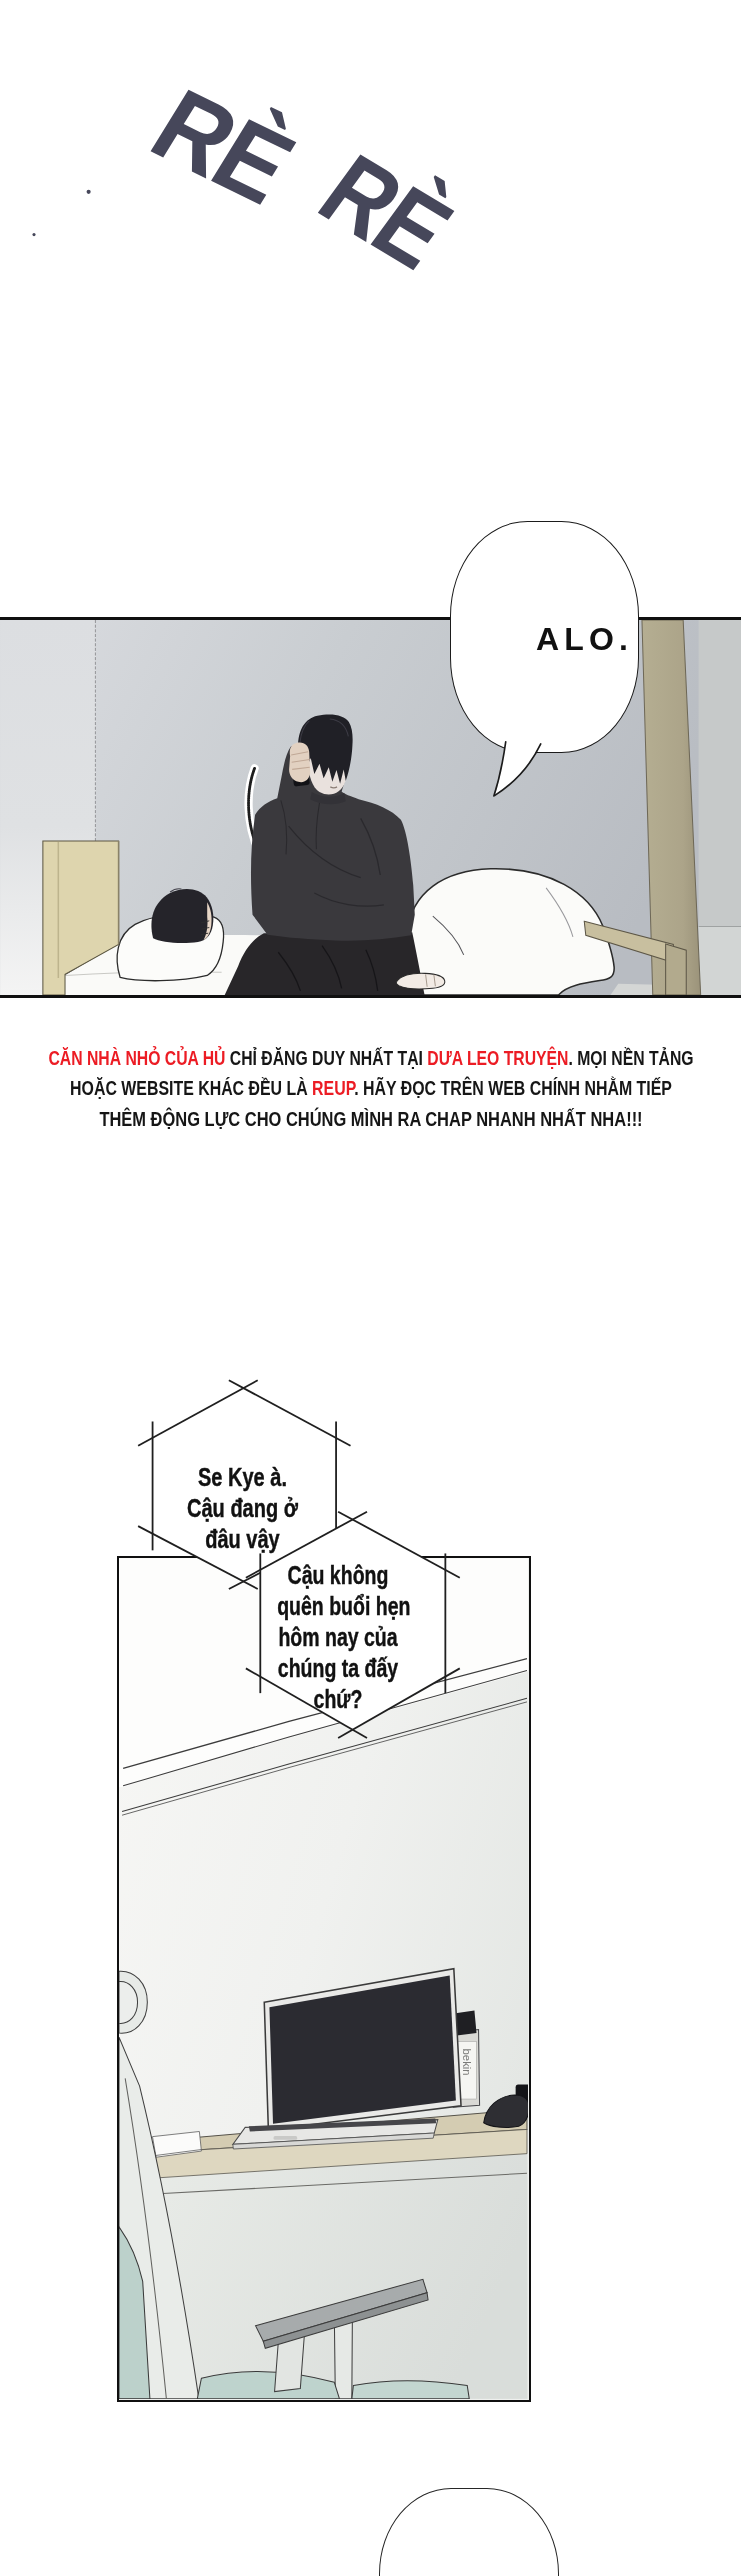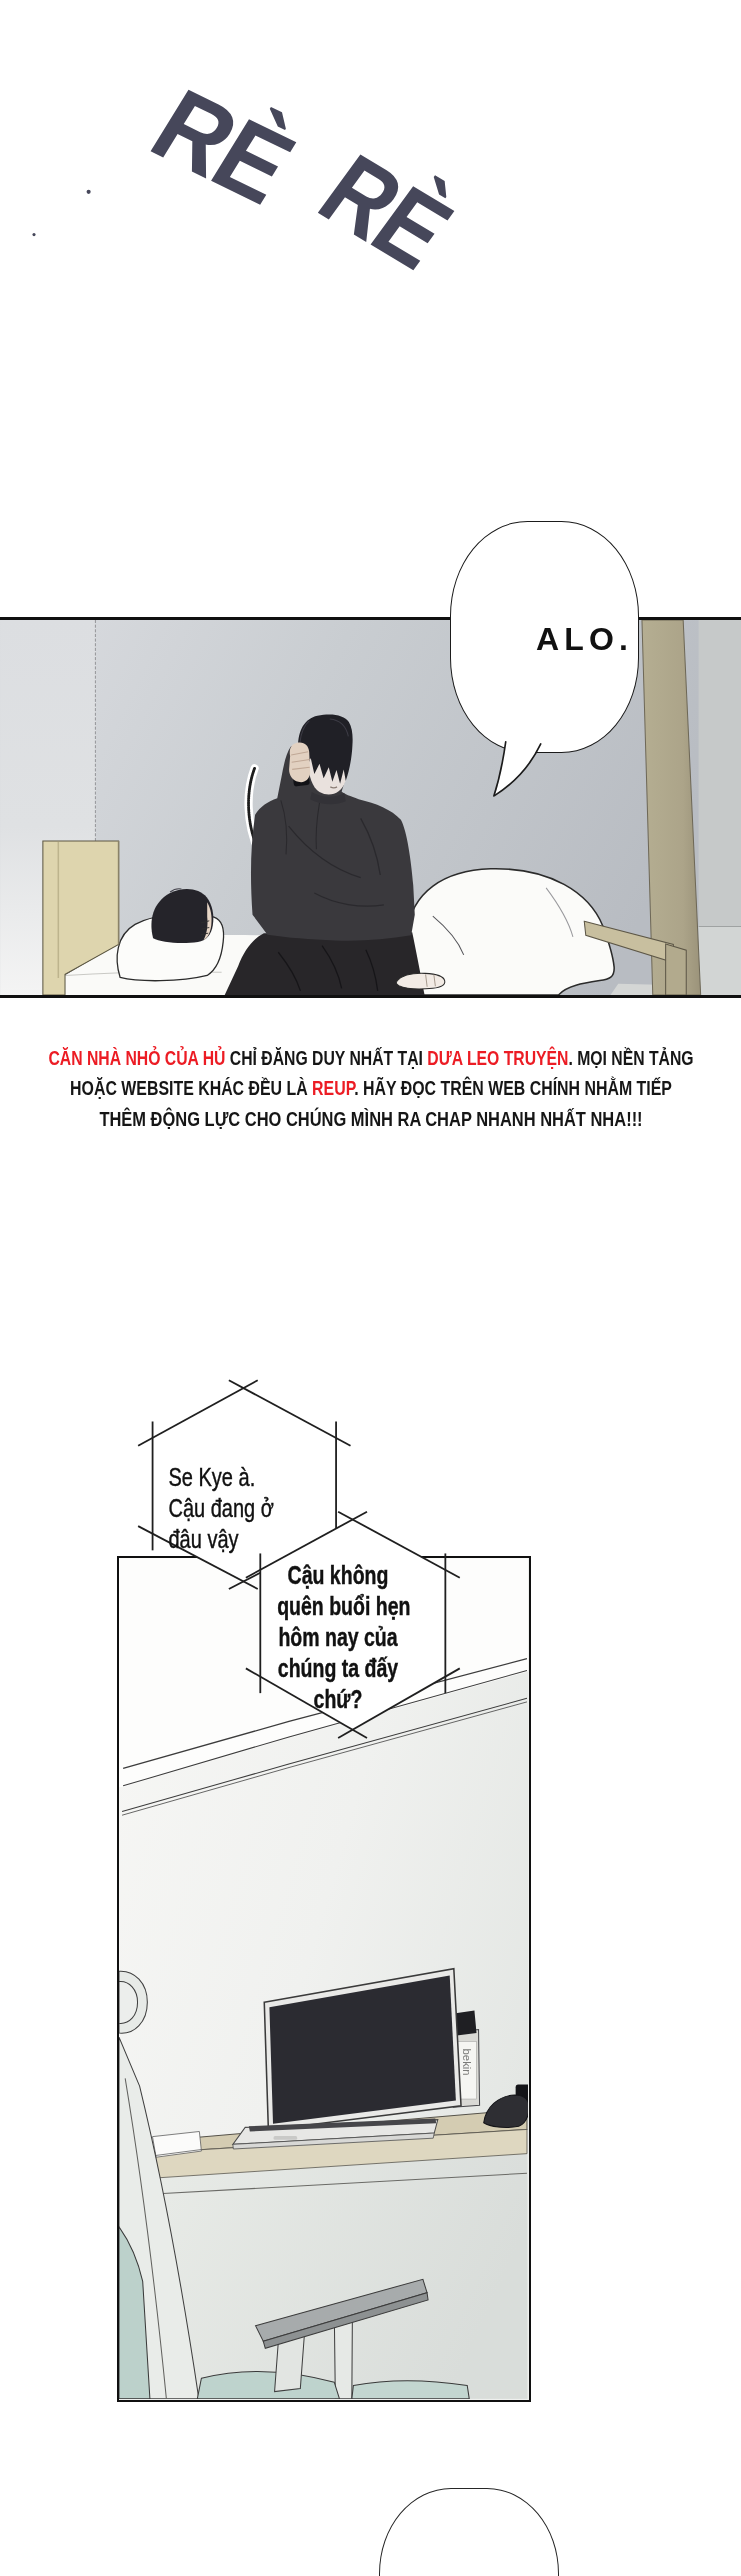--- a/index.html
+++ b/index.html
@@ -208,21 +208,21 @@
   <polygon points="684,348 864,446 864,653 684,756 505,653 505,446" fill="#ffffff"></polygon>
   <g stroke="#1f1f1f" stroke-width="3.5">
     <line x1="656" y1="333" x2="892" y2="461"></line>
     <line x1="864" y1="414" x2="864" y2="685"></line>
     <line x1="892" y1="637" x2="656" y2="772"></line>
     <line x1="712" y1="772" x2="477" y2="637"></line>
     <line x1="505" y1="685" x2="505" y2="414"></line>
     <line x1="477" y1="461" x2="712" y2="333"></line>
   </g>
 </svg>
-<div class="abs" style="left:150px;top:1462px;width:185px;text-align:left;font-weight:normal;font-size:25px;line-height:31px;color:#111;white-space:nowrap;-webkit-text-stroke:0.4px #111;">
+<div class="abs" style="left:150px;top:1462px;width:185px;text-align:center;font-weight:bold;font-size:25px;line-height:31px;color:#111;white-space:nowrap;-webkit-text-stroke:0.4px #111;">
   <div style="transform:scaleX(0.8)">Se Kye à.</div>
   <div style="transform:scaleX(0.8)">Cậu đang ở</div>
   <div style="transform:scaleX(0.8)">đâu vậy</div>
 </div>
 <div class="abs" style="left:260px;top:1560px;width:156px;text-align:center;font-weight:bold;font-size:25px;line-height:31px;color:#111;white-space:nowrap;-webkit-text-stroke:0.4px #111;">
   <div style="transform:scaleX(0.78)">Cậu không</div>
   <div style="transform:scaleX(0.78)">quên buổi hẹn</div>
   <div style="transform:scaleX(0.78)">hôm nay của</div>
   <div style="transform:scaleX(0.78)">chúng ta đấy</div>
   <div style="transform:scaleX(0.78)">chứ?</div>

